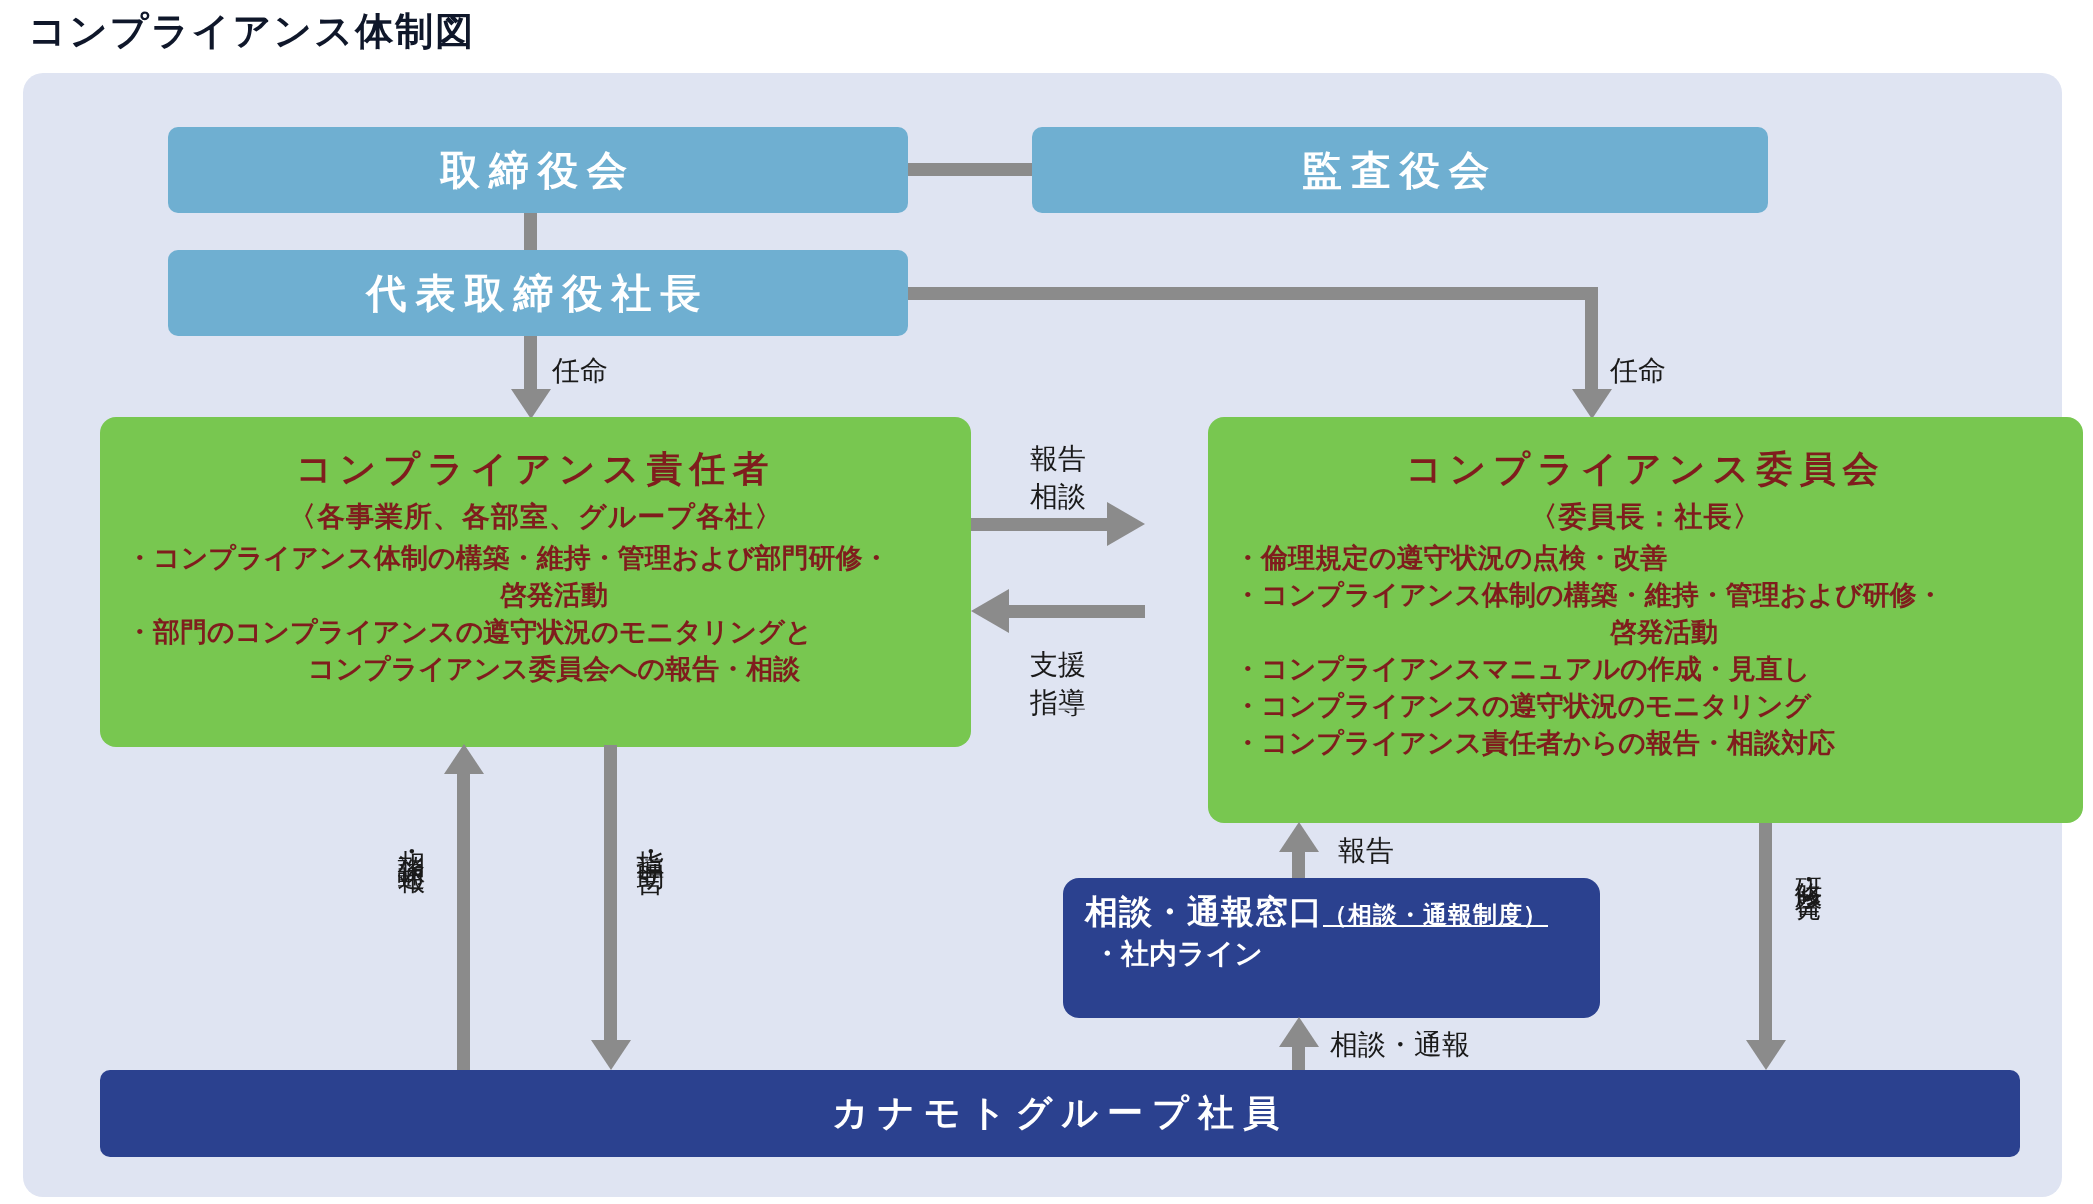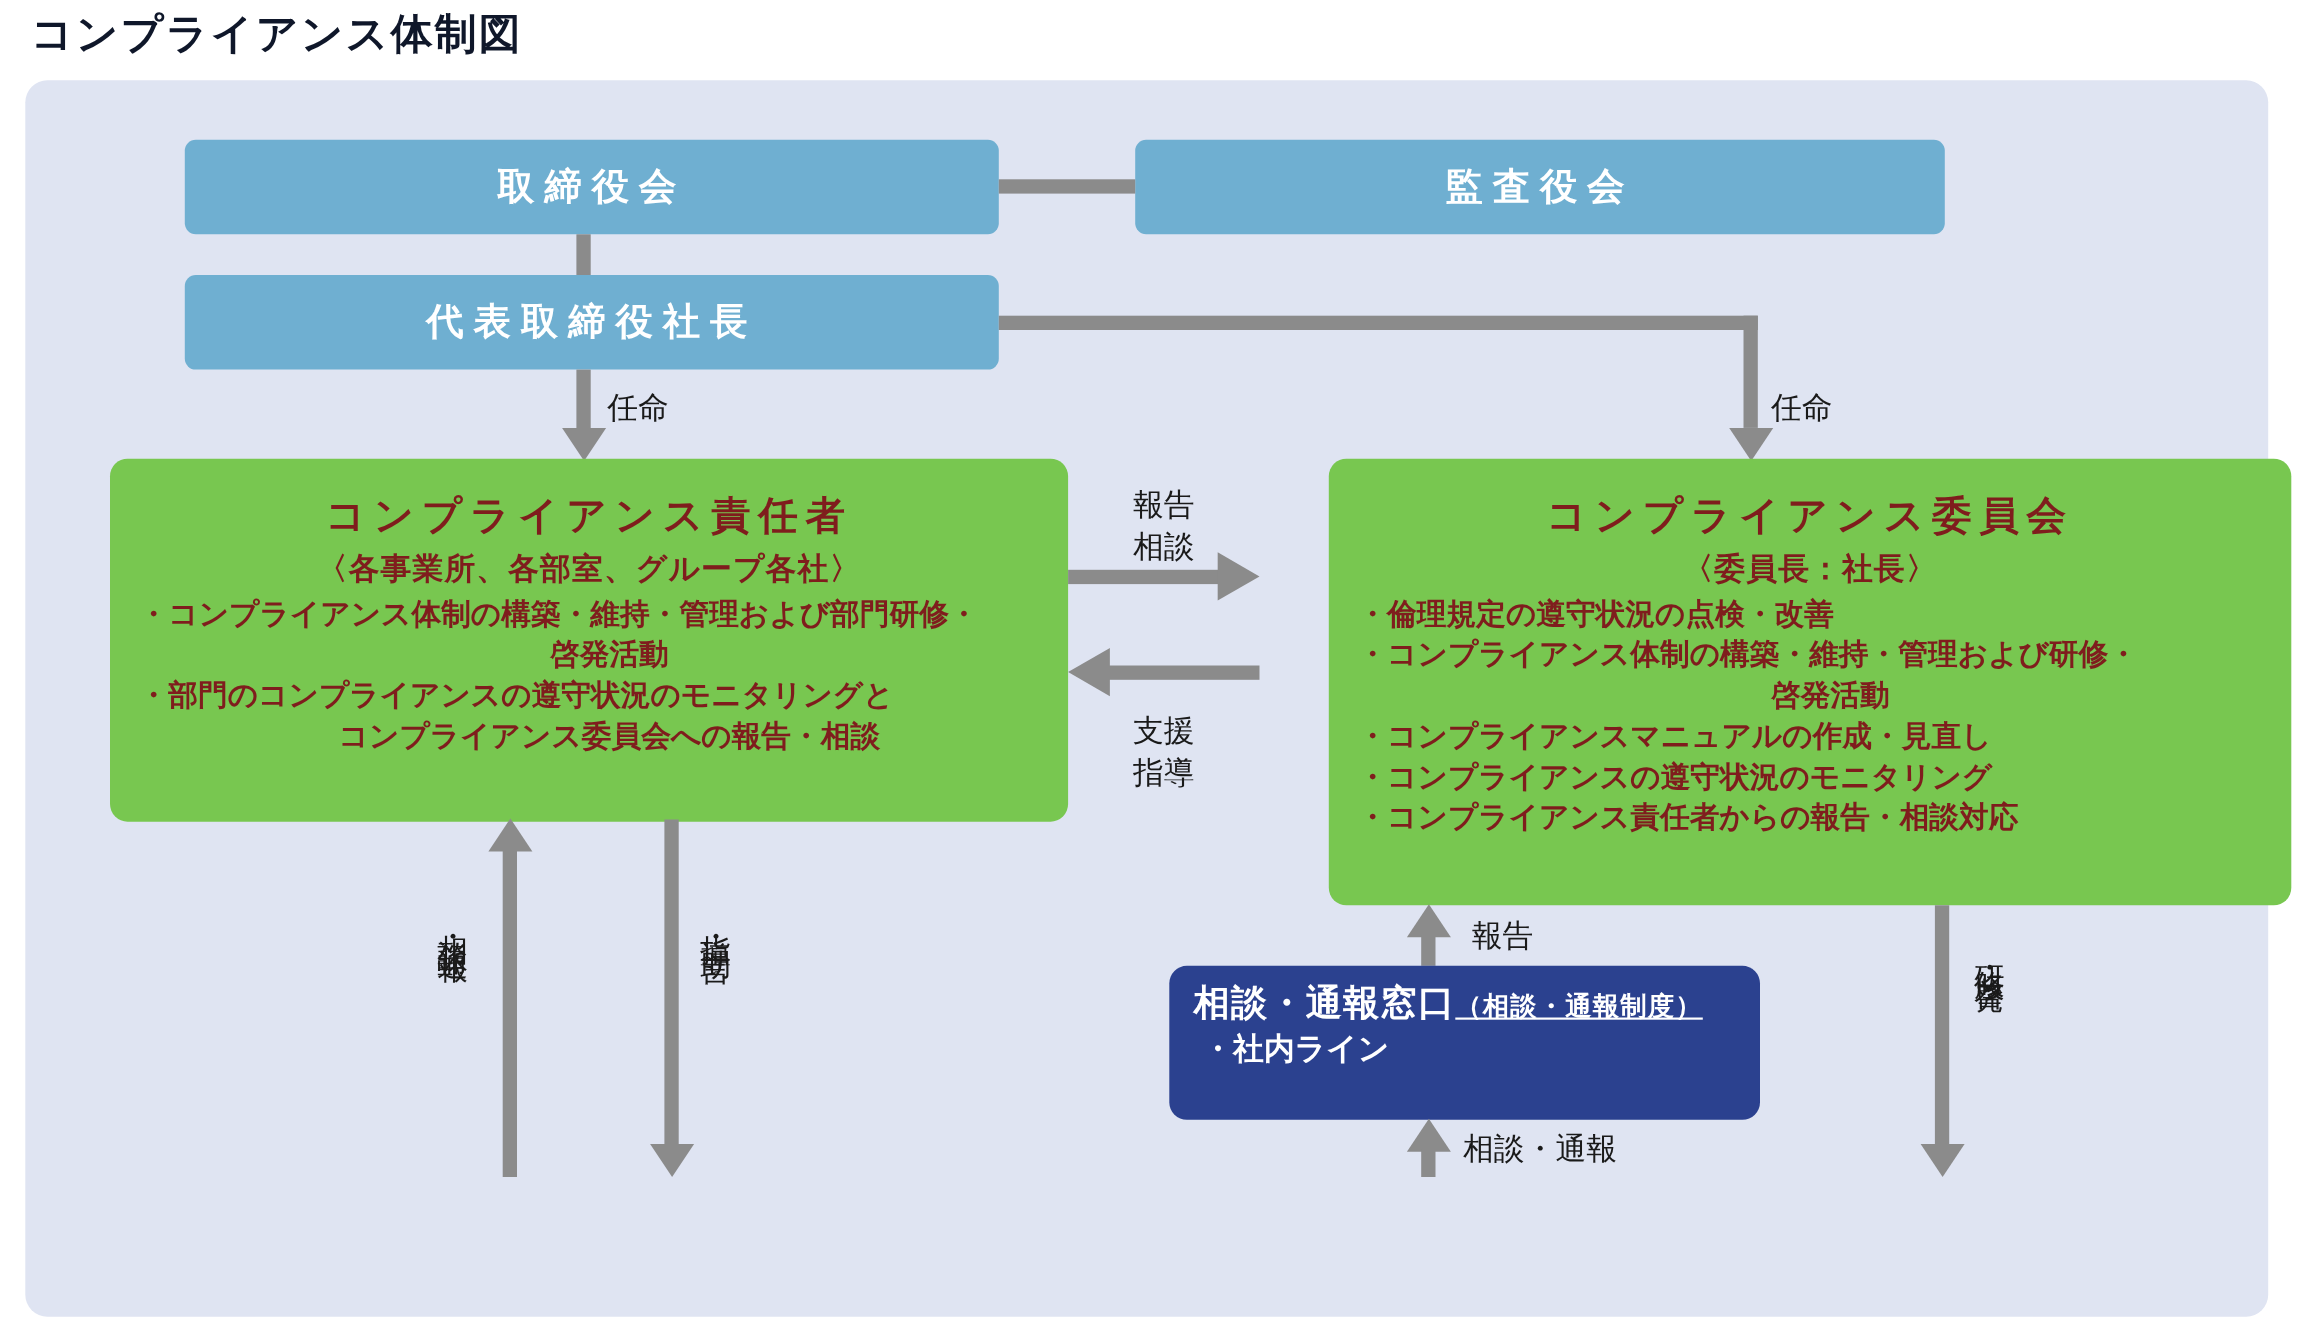--- a/index.html
+++ b/index.html
@@ -14,21 +14,21 @@
 
   .panel {
     position:absolute; left:23px; top:73px; width:2039px; height:1124px;
     background:#dfe4f2; border-radius:20px;
   }
 
   
   .bluebox {
     position:absolute; background:#6fafd1; border-radius:10px;
     display:flex; align-items:center; justify-content:center;
-    color:#ffffff; font-size:34px; font-weight:bold; letter-spacing:9px;
+    color:#ffffff; font-size:40px; font-weight:bold; letter-spacing:9px;
   }
   .box-board     { left:168px;  top:127px; width:740px; height:86px; }
   .box-audit     { left:1032px; top:127px; width:736px; height:86px; }
   .box-president { left:168px;  top:250px; width:740px; height:86px; }
 
   .greenbox {
     position:absolute; background:#78c750; border-radius:16px;
     color:#7f1d1d; padding-top:28px;
   }
   .box-officer   { left:100px;  top:417px; width:871px; height:330px; }
@@ -157,14 +157,17 @@
   </div>
 
   <div class="head head-up" style="left:1279px; top:1017px;"></div>
   <div class="shaft" style="left:1292px; top:1045px; width:13px; height:25px;"></div>
   <div class="albl" style="left:1330px; top:1026px;">相談・通報</div>
 
   <div class="shaft" style="left:1759px; top:823px; width:13px; height:217px;"></div>
   <div class="head head-down" style="left:1746px; top:1040px;"></div>
   <div class="albl-v" style="left:1790px; top:856px;">研修・啓発</div>
 
+  <div class="navybox box-employees">
+    <span>カナモトグループ社員</span>
+  </div>
 
 </div>
 
 </body></html>

